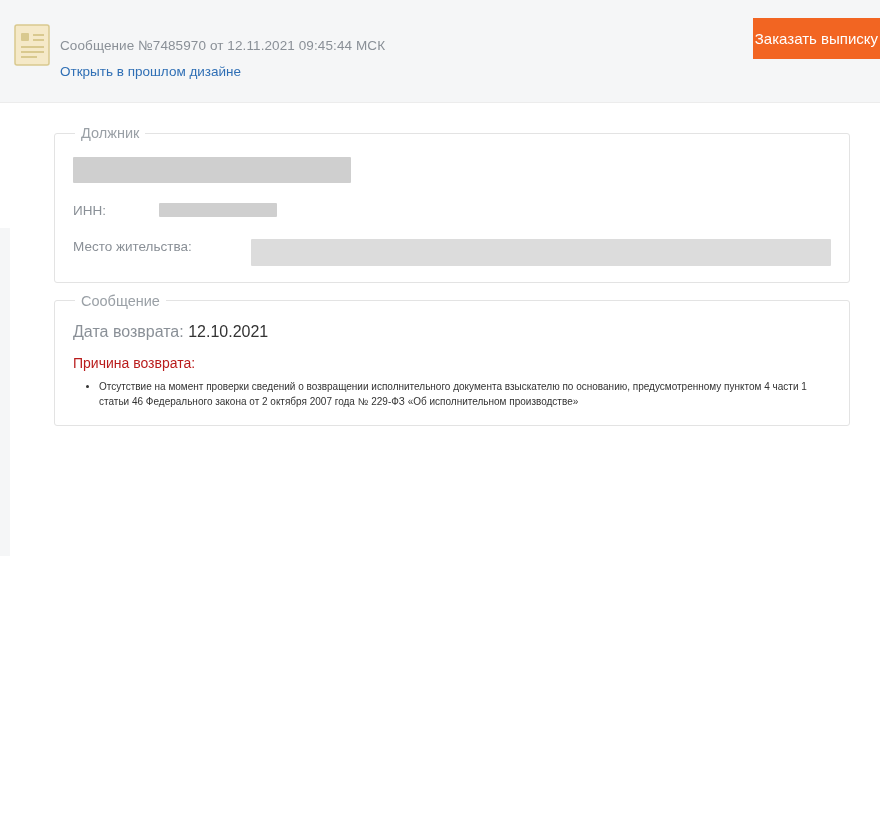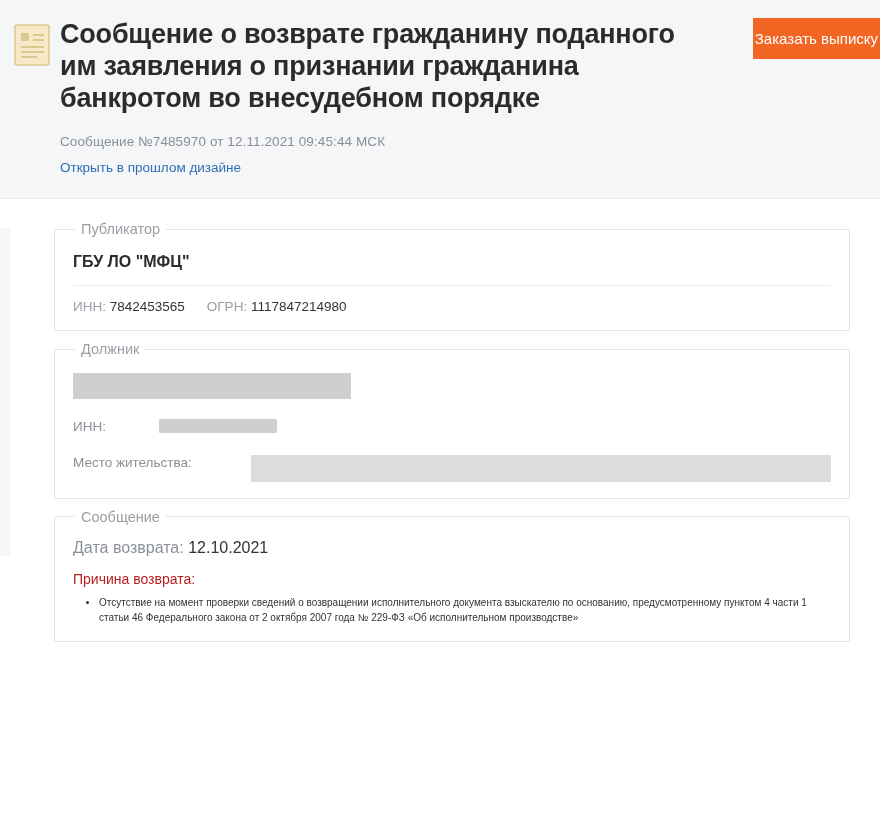--- a/index.html
+++ b/index.html
@@ -223,44 +223,29 @@
         <rect x="1" y="1" width="34" height="40" rx="2" fill="#f5e9c8" stroke="#d9c98f" stroke-width="1.5"></rect>
         <rect x="7" y="9" width="8" height="8" rx="1" fill="#d9c98f"></rect>
         <rect x="19" y="10" width="11" height="2" fill="#d9c98f"></rect>
         <rect x="19" y="15" width="11" height="2" fill="#d9c98f"></rect>
         <rect x="7" y="22" width="23" height="2" fill="#d9c98f"></rect>
         <rect x="7" y="27" width="23" height="2" fill="#d9c98f"></rect>
         <rect x="7" y="32" width="16" height="2" fill="#d9c98f"></rect>
       </svg>
     </div>
     <div class="header-text">
-      <h1 class="page-title">Сообщение о возврате гражданину поданного им заявления о признании гражданина банкротом во внесудебном порядке</h1>
       <div class="subtitle">Сообщение №7485970 от 12.11.2021 09:45:44 МСК</div>
       <a class="past-design-link" href="#">Открыть в прошлом дизайне</a>
     </div>
   </div>
   <button class="order-btn">Заказать выписку</button>
 </div>
 
 <div class="content">
 
-  <fieldset class="card">
-    <legend>Публикатор</legend>
-    <div class="publisher-name">ГБУ ЛО "МФЦ"</div>
-    <div class="publisher-ids">
-      <span class="id-pair">
-        <span class="id-label">ИНН:</span>
-        <span class="id-value">7842453565</span>
-      </span>
-      <span class="id-pair">
-        <span class="id-label">ОГРН:</span>
-        <span class="id-value">1117847214980</span>
-      </span>
-    </div>
-  </fieldset>
 
   <fieldset class="card">
     <legend>Должник</legend>
 
     <div class="redacted debtor-name-bar"></div>
 
     <div class="debtor-grid">
       <div class="debtor-col-left">
         <div class="field-row">
           <span class="field-label w-inn">ИНН:</span>

